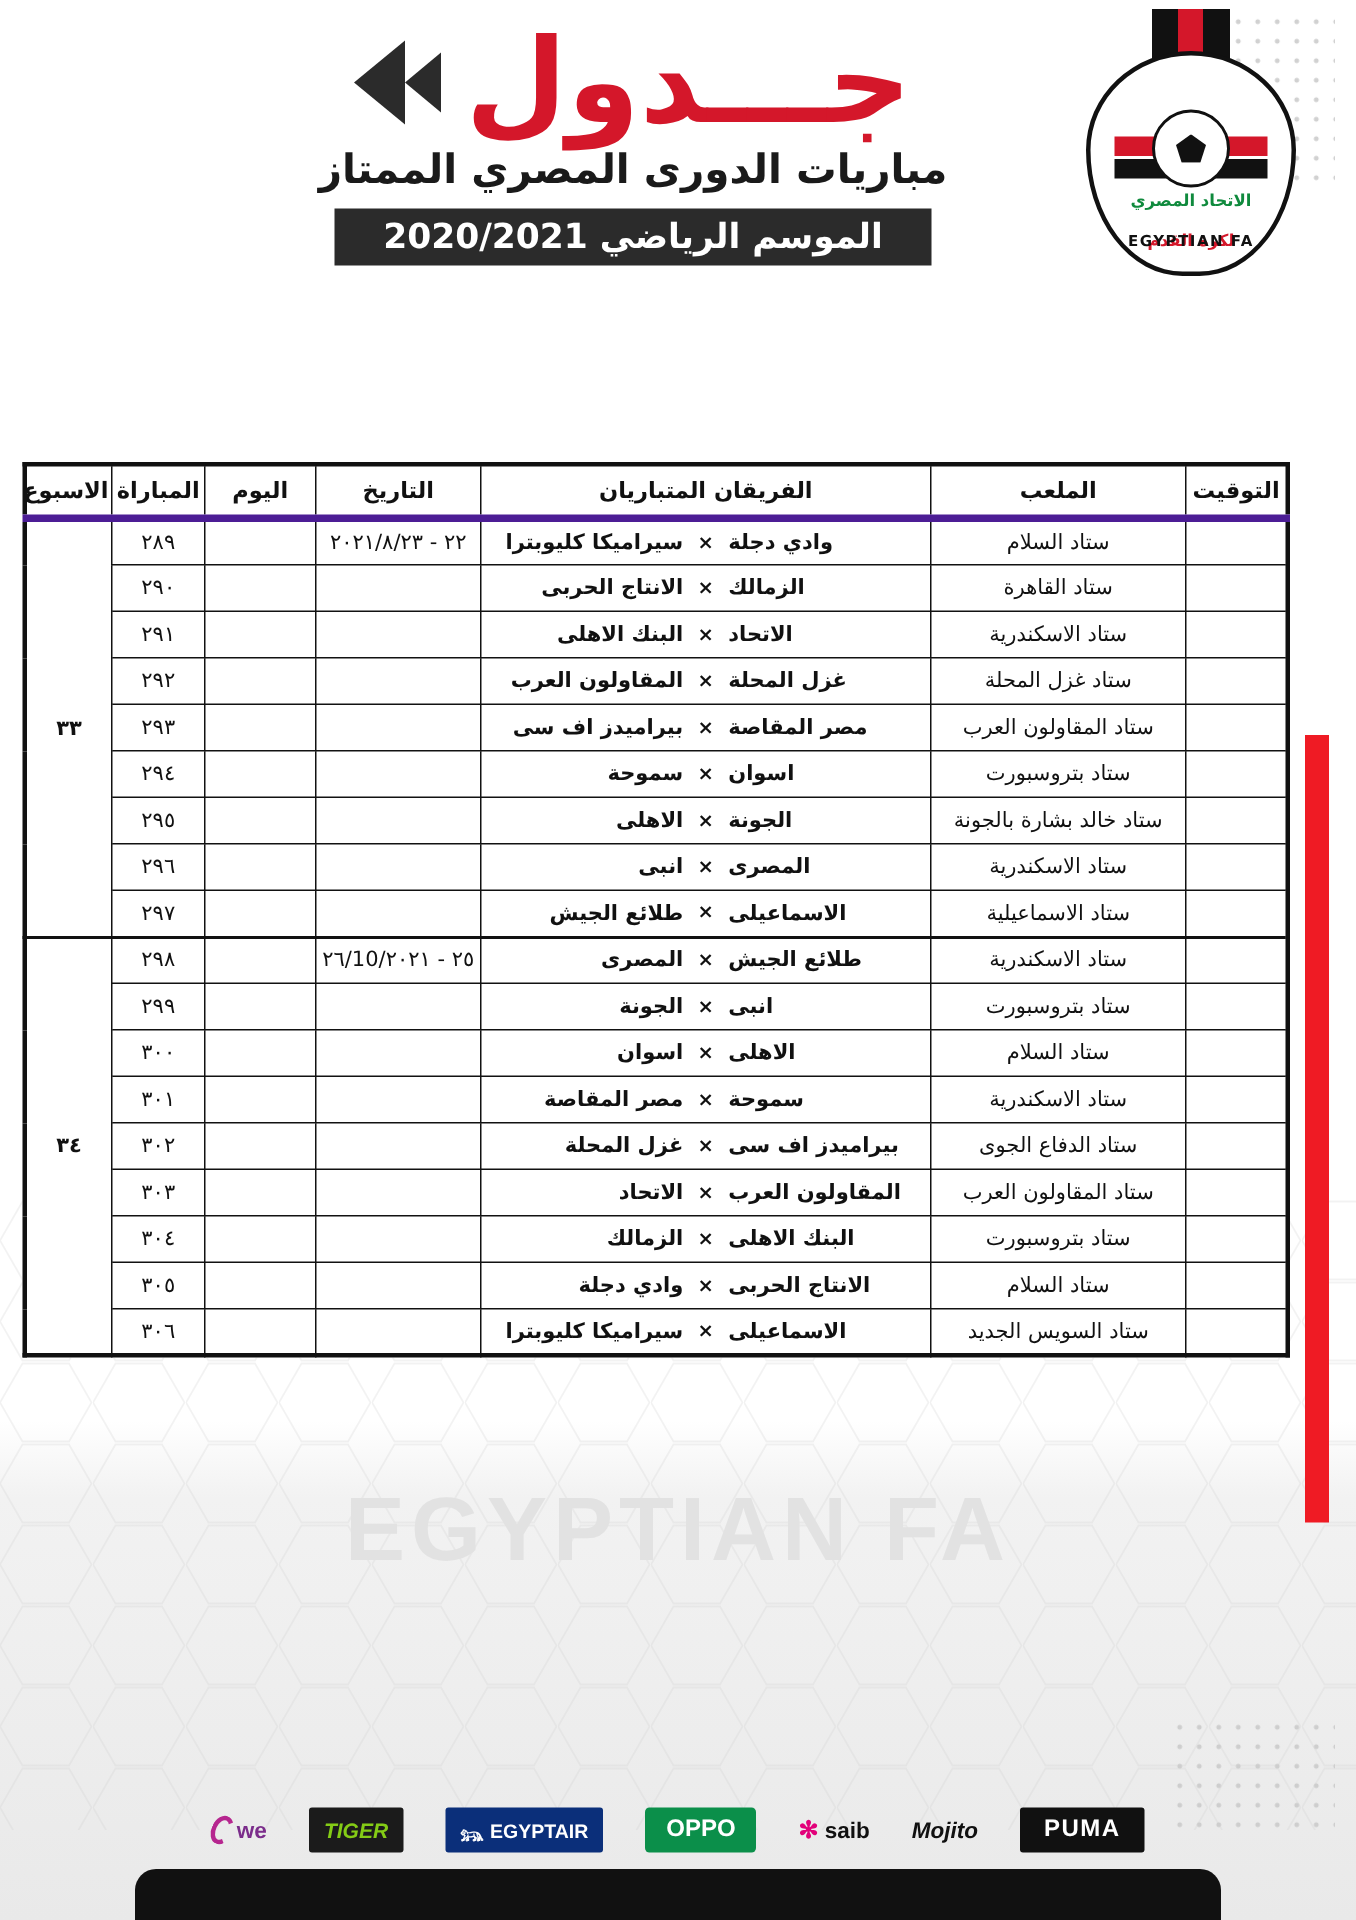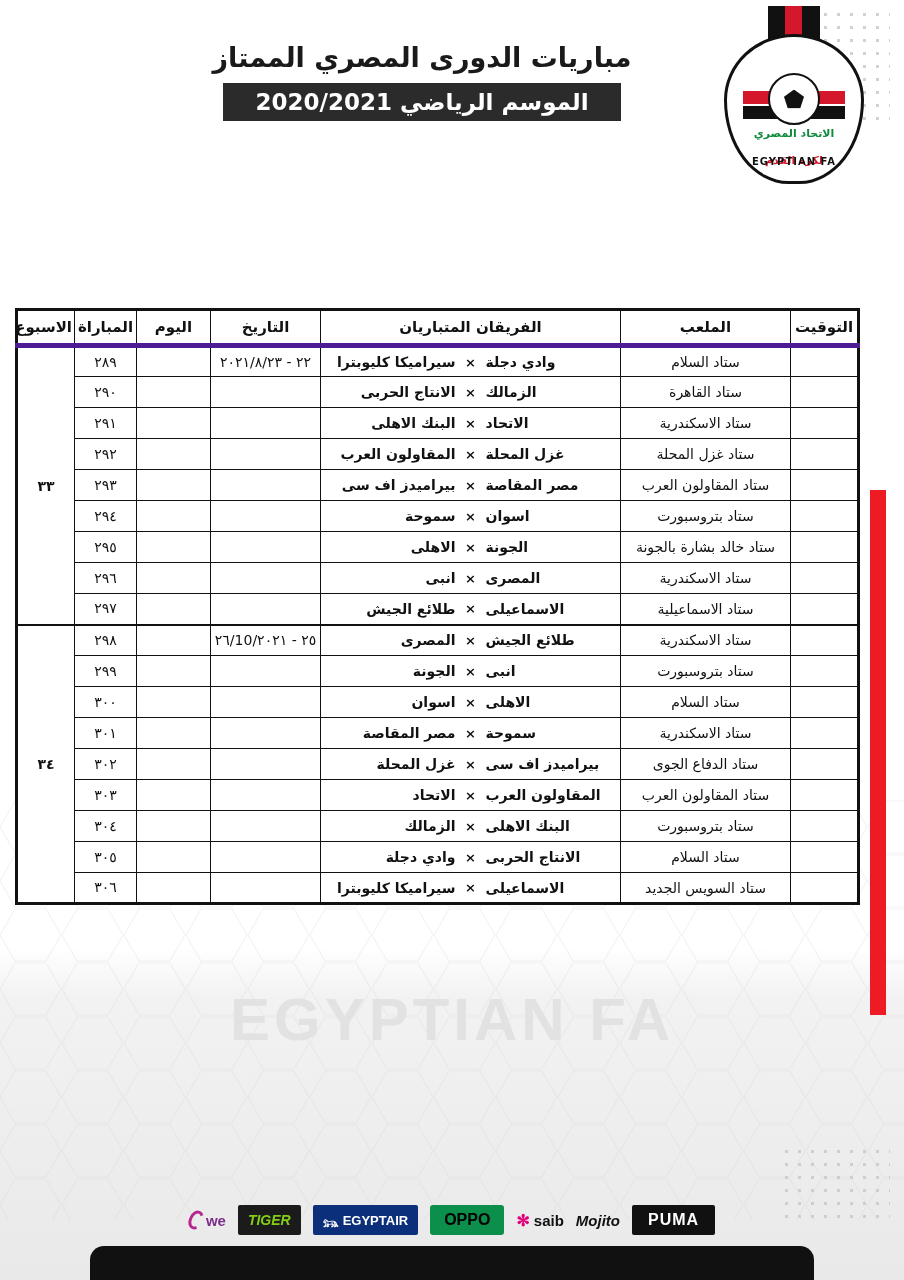--- a/index.html
+++ b/index.html
@@ -127,21 +127,21 @@
   .chev {
     width: 0; height: 0;
     border-top: 28px solid transparent;
     border-bottom: 28px solid transparent;
     border-right: 34px solid #2b2b2b;
   }
   .chev.small {
     border-top-width: 20px; border-bottom-width: 20px; border-right-width: 24px;
   }
   .subtitle {
-    margin-top: 24px;
+    margin-top: 6px;
     font-size: 27px; font-weight: 800; color: #1a1a1a;
   }
   .season-badge {
     display: inline-block; margin-top: 10px;
     background: #2b2b2b; color: #fff;
     font-size: 23px; font-weight: 800;
     padding: 6px 32px;
   }
 
   
@@ -197,27 +197,27 @@
     display: grid;
     grid-template-columns: 1fr 18px 1fr;
     align-items: center;
     direction: rtl;
   }
   .team-home { text-align: left; padding-left: 6px; }
   .team-away { text-align: right; padding-right: 6px; }
   .vs-x { color: #111; font-weight: 700; font-size: 13px; }
   .stad-cell { font-size: 13px; }
   .date-cell { font-size: 13px; }
-  .num-cell { font-size: 15px; font-family: Liberation Serif, serif; }
+  .num-cell { font-size: 15px; }
 
   
   .sponsors {
     position: absolute; left: 0; right: 0; bottom: 45px;
     display: flex; justify-content: center; align-items: center;
-    gap: 12px; direction: ltr;
+    gap: 28px; direction: ltr;
   }
   .sp {
     height: 30px; display: flex; align-items: center; justify-content: center;
     font-family: "Liberation Sans", sans-serif;
     font-weight: 800; font-size: 15px;
   }
   .sp-we { color: #7b2d8b; display: flex; align-items: center; gap: 3px; }
   .sp-we .swirl {
     display: inline-block; width: 14px; height: 20px;
     border: 3px solid #b6268f; border-right-color: transparent;
@@ -226,21 +226,21 @@
   }
   .sp-tiger {
     background: #1b1b1b; color: #84cc16; padding: 4px 10px;
     font-style: italic; font-size: 14px; border-radius: 2px;
   }
   .sp-egyptair {
     background: #0b2f7a; color: #fff; padding: 4px 10px; font-size: 13px;
     border-radius: 2px; display: flex; align-items: center; gap: 4px;
   }
   .sp-oppo {
-    background: #0b8f4a; color: #000000; padding: 5px 14px; font-size: 16px;
+    background: #0b8f4a; color: #ffffff; padding: 5px 14px; font-size: 16px;
     border-radius: 3px;
     text-align: center;
   }
   .sp-saib { color: #111; display: flex; align-items: center; gap: 4px; }
   .sp-saib .star { color: #e2007a; font-size: 16px; }
   .sp-mojito { color: #111; font-size: 15px; font-style: italic; }
   .sp-puma {
     background: #111; color: #fff; padding: 12px 16px; font-size: 16px;
     letter-spacing: 1px; border-radius: 2px;
   }
@@ -280,20 +280,27 @@
           <div class="crest-blk"></div>
           <div class="crest-ball"></div>
           <div class="crest-text1">الاتحاد المصري</div>
           <div class="crest-text2">لكرة القدم</div>
           <div class="crest-text3">EGYPTIAN FA</div>
         </div>
       </div>
     </div>
 
     <div class="title-area">
+      <div class="title-row">
+        <div class="main-title">جـــدول</div>
+        <div class="chev-group">
+          <span class="chev small"></span>
+          <span class="chev"></span>
+        </div>
+      </div>
       <div class="subtitle">مباريات الدورى المصري الممتاز</div>
       <div class="season-badge">الموسم الرياضي 2020/2021</div>
     </div>
   </div>
 
   <div class="side-bar"></div>
 
   <div class="table-wrap">
     <table class="schedule">
       <colgroup>

